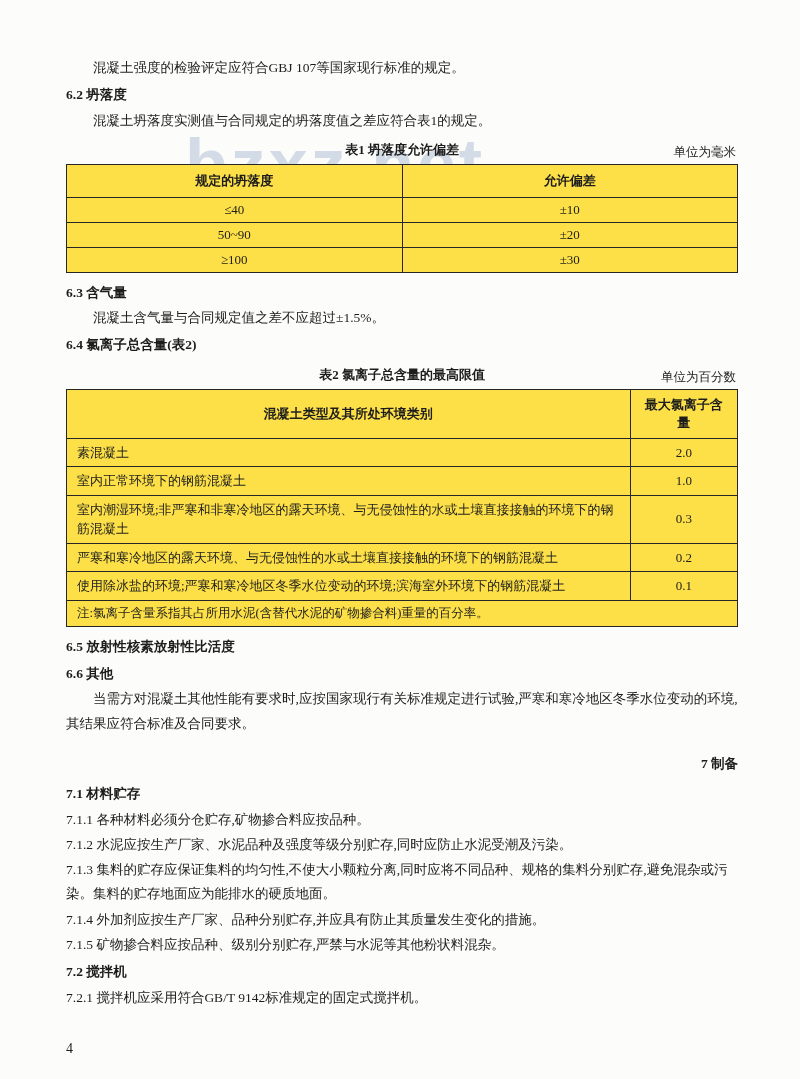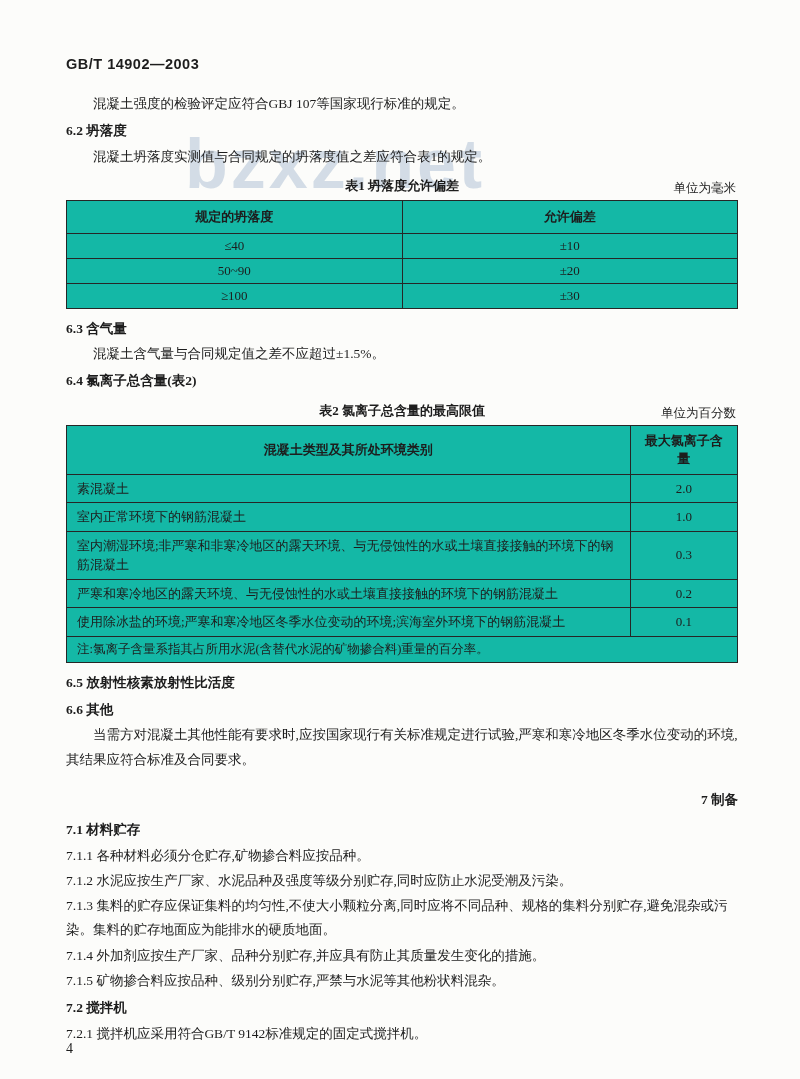--- a/index.html
+++ b/index.html
@@ -58,21 +58,21 @@
   .caption { font-weight:bold; }
   .unit {
     position:absolute; right:2px; bottom:0;
     font-size:12.5px; font-weight:normal;
   }
   table {
     width:100%;
     border-collapse:collapse;
     font-size:13px;
     margin-bottom:8px;
-    background:#14b8a6;
+    background:#fde047;
   }
   th, td { border:1.4px solid #262626; }
   .t1 th { padding:7px 8px; text-align:center; font-weight:bold; }
   .t1 td { padding:4px 8px; text-align:center; }
   .t1 col.c1, .t1 col.c2 { width:50%; }
   .t2 th { padding:6px 8px; text-align:center; font-weight:bold; }
   .t2 td.type { padding:4px 10px; text-align:left; line-height:1.5; }
   .t2 td.value { text-align:center; }
   .t2 col.ctype { width:84%; }
   .t2 col.cval { width:16%; }
@@ -87,21 +87,20 @@
   }
 </style>
 </head>
 <body>
 
 <div class="page">
 
   <div class="watermark">bzxz.net</div>
 
   <div class="content">
-    <div class="doc-code">GB/T 14902—2003</div>
 
     <p class="para indent">混凝土强度的检验评定应符合GBJ 107等国家现行标准的规定。</p>
 
     <p class="heading">6.2  坍落度</p>
     <p class="para indent">混凝土坍落度实测值与合同规定的坍落度值之差应符合表1的规定。</p>
 
     <div class="caption-row">
       <span class="caption">表1  坍落度允许偏差</span>
       <span class="unit">单位为毫米</span>
     </div>

